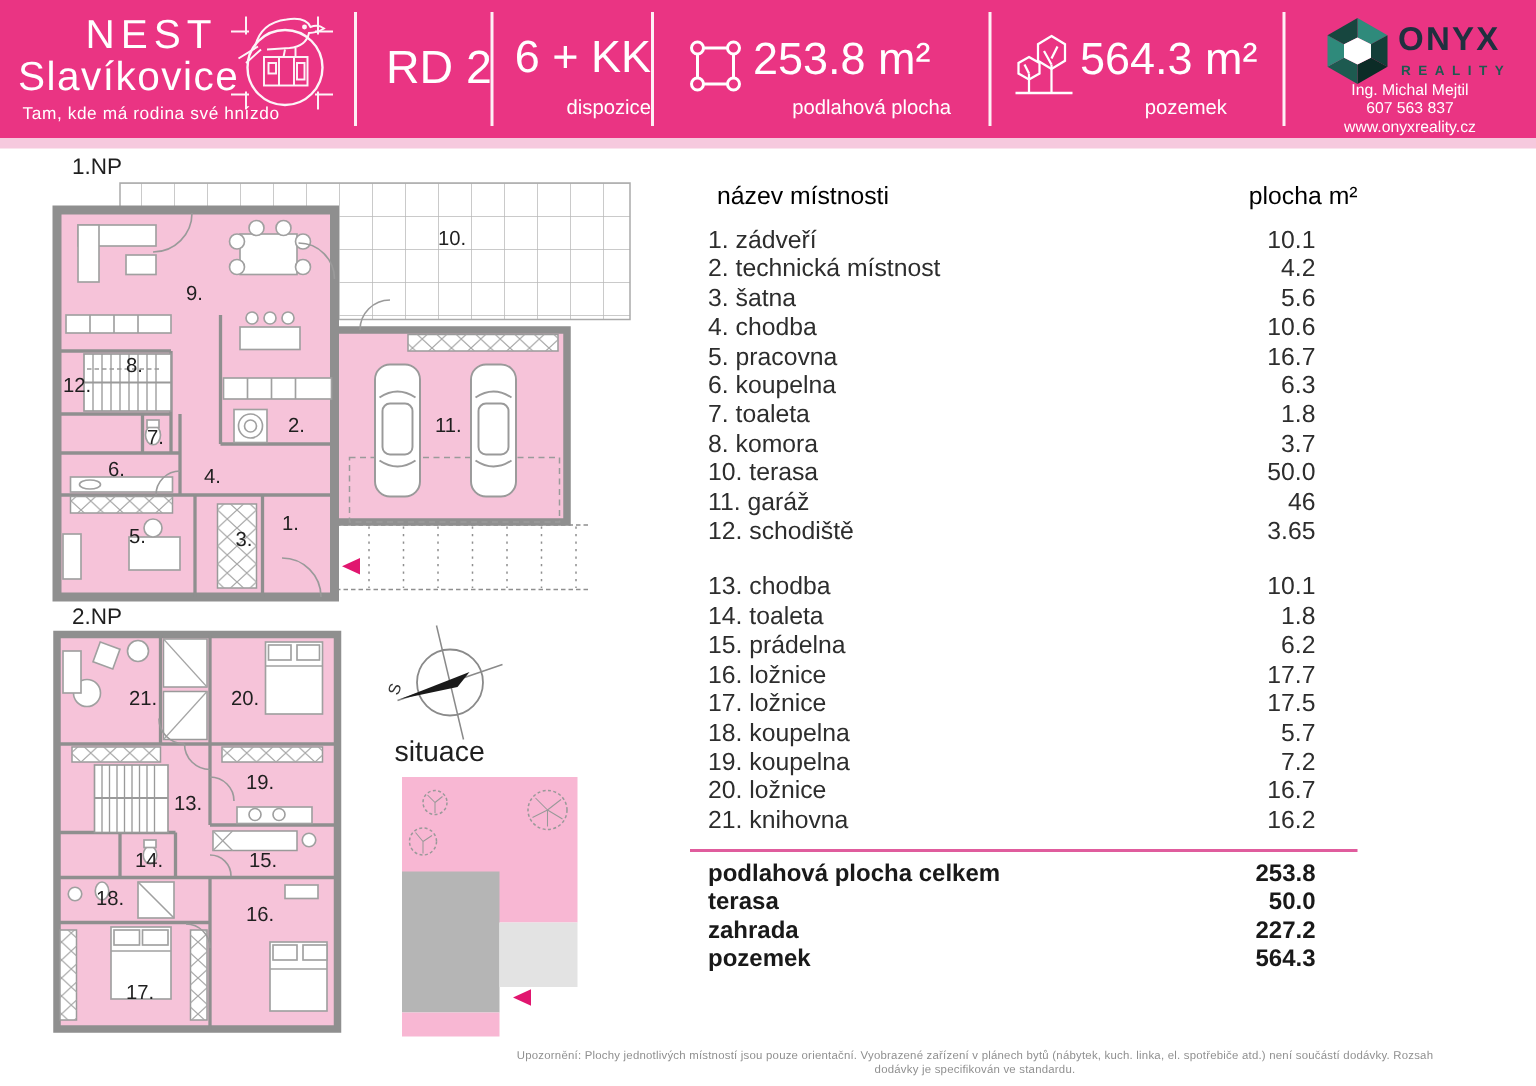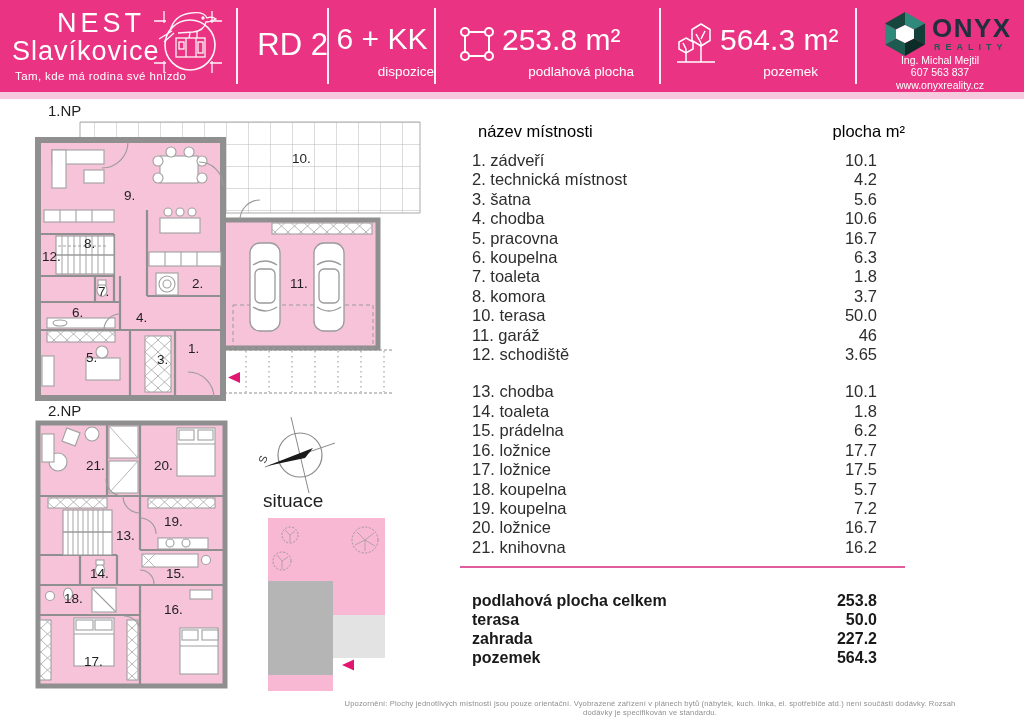--- a/index.html
+++ b/index.html
@@ -10,41 +10,41 @@
   
   .hdr{position:absolute;left:0;top:0;width:1024px;height:92px;background:#ea3483;color:#fff}
   .hdr-strip{position:absolute;left:0;top:92px;width:1024px;height:7px;background:#f6c9de}
   .brand-l1{left:57px;top:8px;font-size:27px;letter-spacing:4px}
   .brand-l2{left:12px;top:36px;font-size:27px;letter-spacing:1px}
   .brand-tag{left:15px;top:70px;font-size:11.5px;letter-spacing:.4px}
   .vdiv{position:absolute;top:8px;height:76px;width:1.5px;background:rgba(255,255,255,.92)}
   .unit{left:236px;width:92px;top:27px;font-size:31px;text-align:right}
   .big-val{font-size:30px;white-space:nowrap}
   .cap{font-size:13.5px;text-align:right}
-  .disp-val{left:330px;width:104px;top:22px;text-align:center}
+  .disp-val{left:330px;width:104px;top:22px;text-align:right}
   .disp-cap{left:330px;width:104px;top:64px}
   .fa-val{left:502px;top:23px}
   .fa-cap{left:494px;width:140px;top:64px}
   .pa-val{left:720px;top:23px}
   .pa-cap{left:710px;width:108px;top:64px}
-  .onyx-word{left:932px;top:13px;font-size:26px;font-weight:800;color:#20303f;letter-spacing:1.5px}
+  .onyx-word{left:932px;top:13px;font-size:22px;font-weight:800;color:#20303f;letter-spacing:1.5px}
   .onyx-sub{left:934px;top:42px;font-size:9px;font-weight:700;letter-spacing:5px;color:#1d5a50}
   .contacts{left:858px;top:54px;width:164px;text-align:center;font-size:10.5px;line-height:12.4px}
 
   
   .rtable{position:absolute;left:460px;top:122px;width:445px}
   .thead{display:flex;justify-content:space-between;font-size:16.5px;height:22px;color:#000000}
   .thead .hn{padding-left:18px}
   .trow{display:flex;justify-content:space-between;font-size:16.5px;line-height:19.4px}
   .trow .n{padding-left:12px}
   .trow .a{margin-right:28px}
   .spacer6{height:7px}
   .gap{height:18px}
   .rule{border-top:2px solid #e05c9d;margin-top:9px}
-  .sum{margin-top:24px;font-weight:bold;font-size:16px;color:#191919}
+  .sum{margin-top:6px;font-weight:bold;font-size:16px;color:#191919}
   .sum .trow{line-height:18.8px;font-size:16px}
 
   .disclaimer{position:absolute;left:335px;top:699px;width:630px;text-align:center;
               font-size:7.6px;color:#8f8f8f;letter-spacing:.15px}
 
   svg text{font-family:"Liberation Sans",sans-serif}
   .roomnum{font-size:13.5px;fill:#1f1f1f}
   .plantitle{font-size:15px;fill:#1f1f1f}
 </style>
 </head>

